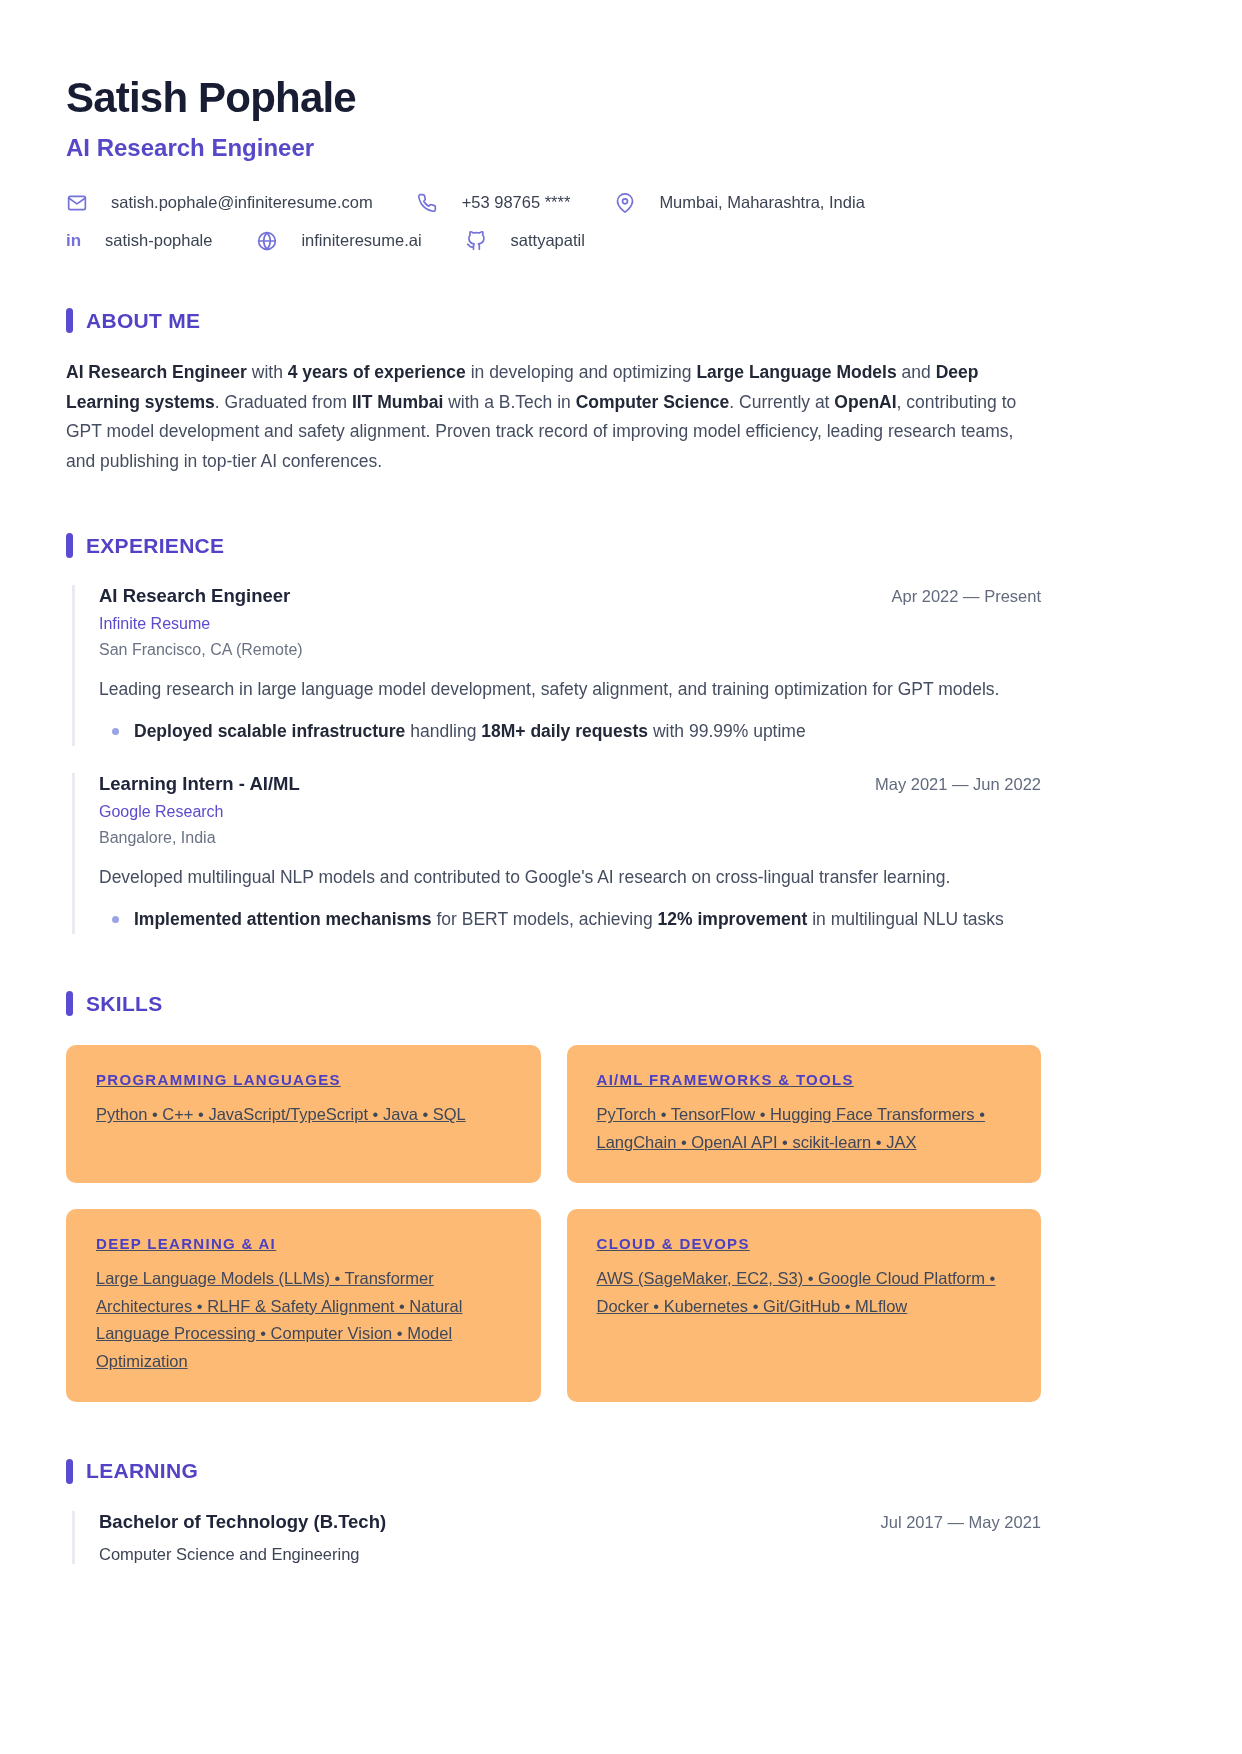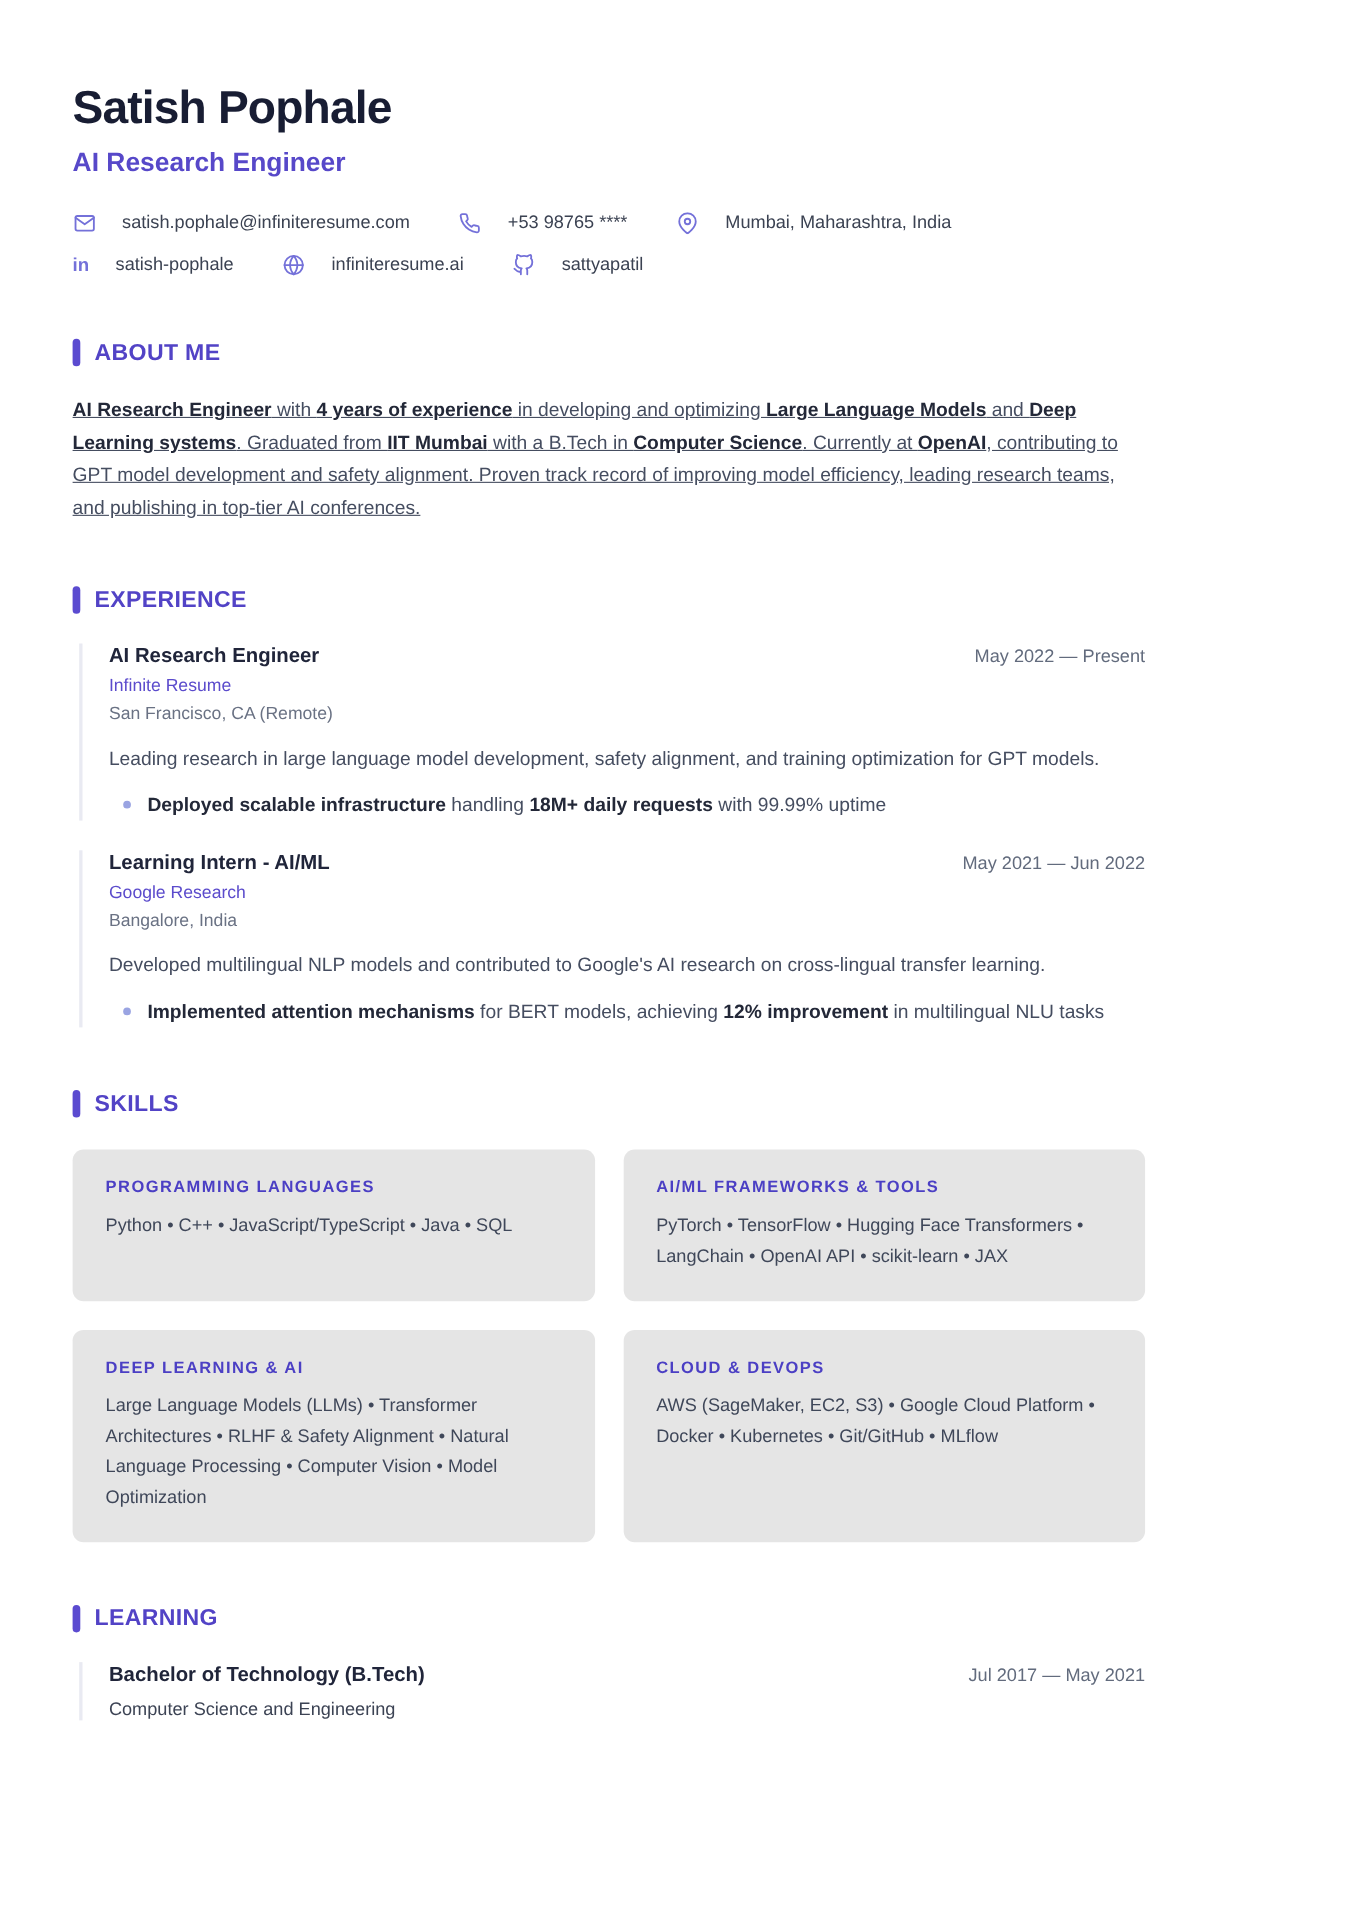--- a/index.html
+++ b/index.html
@@ -30,42 +30,42 @@
   .linkedin-glyph::before { content:"in"; }
 
   
   .sec { margin-top:57px; }
   .sec-h {
     display:flex; align-items:center; gap:13px;
     font-size:21px; font-weight:800; letter-spacing:0.3px; color:#5243c6;
   }
   .bar { width:7px; height:25px; border-radius:4px; background:#5b4bd0; flex:none; }
 
-  .about-p { margin-top:25px; font-size:17.5px; line-height:1.69; color:#454d60;text-decoration:underline; }
+  .about-p { margin-top:25px; font-size:17.5px; line-height:1.69; color:#454d60; }
   .rich b { color:#232838; font-weight:700; }
 
   
   .entry { margin-top:27px; margin-left:6px; border-left:3px solid #e9eaf2; padding-left:24px; }
   .entry-head { display:flex; justify-content:space-between; align-items:baseline; }
   .entry-title { font-size:18.5px; font-weight:700; color:#20253a; }
   .entry-date { font-size:16.5px; color:#626b7d; white-space:nowrap; }
   .company { display:inline-block; margin-top:8px; font-size:16px; font-weight:500; color:#5b4bcc; text-decoration:none; cursor:pointer; }
   .loc { margin-top:8px; font-size:16px; color:#6a7284; }
   .desc { margin-top:16px; font-size:17.5px; line-height:1.66; color:#454d60; }
   .bullet {
     margin-top:13px; padding-left:13px;
     display:flex; align-items:center; gap:15px;
     font-size:17.5px; line-height:1.66; color:#454d60;
   }
   .dot { width:7px; height:7px; border-radius:50%; background:#9aa4e2; flex:none; }
   .subtitle { margin-top:12px; font-size:16.5px; color:#3c4354; }
 
   
   .skills-grid { margin-top:29px; display:grid; grid-template-columns:1fr 1fr; gap:26px; }
-  .skill-card { background:#e5e5e5; border-radius:10px; padding:26px 30px; }
+  .skill-card { background:#fdba74; border-radius:10px; padding:26px 30px;text-decoration:underline; }
   .skill-title { font-size:15px; font-weight:800; letter-spacing:1.3px; color:#4b3fc4; }
   .skill-body { margin-top:13px; font-size:16.5px; line-height:1.68; color:#3f4759; }
 </style>
 </head>
 <body>
 
 <div class="page">
 <div class="content">
 
   <header>
@@ -134,21 +134,21 @@
 
   <section class="sec">
     <h2 class="sec-h">
       <span class="bar"></span>
       <span>EXPERIENCE</span>
     </h2>
 
     <div class="entry">
       <div class="entry-head">
         <div class="entry-title">AI Research Engineer</div>
-        <div class="entry-date">May 2022 — Present</div>
+        <div class="entry-date">Apr 2022 — Present</div>
       </div>
       <a class="company">Infinite Resume</a>
       <div class="loc">San Francisco, CA (Remote)</div>
       <p class="desc">Leading research in large language model development, safety alignment, and training optimization for GPT models.</p>
       <div class="bullet">
         <span class="dot"></span>
         <span class="rich"><b>Deployed scalable infrastructure</b><span> handling </span><b>18M+ daily requests</b><span> with 99.99% uptime</span></span>
       </div>
     </div>
 

